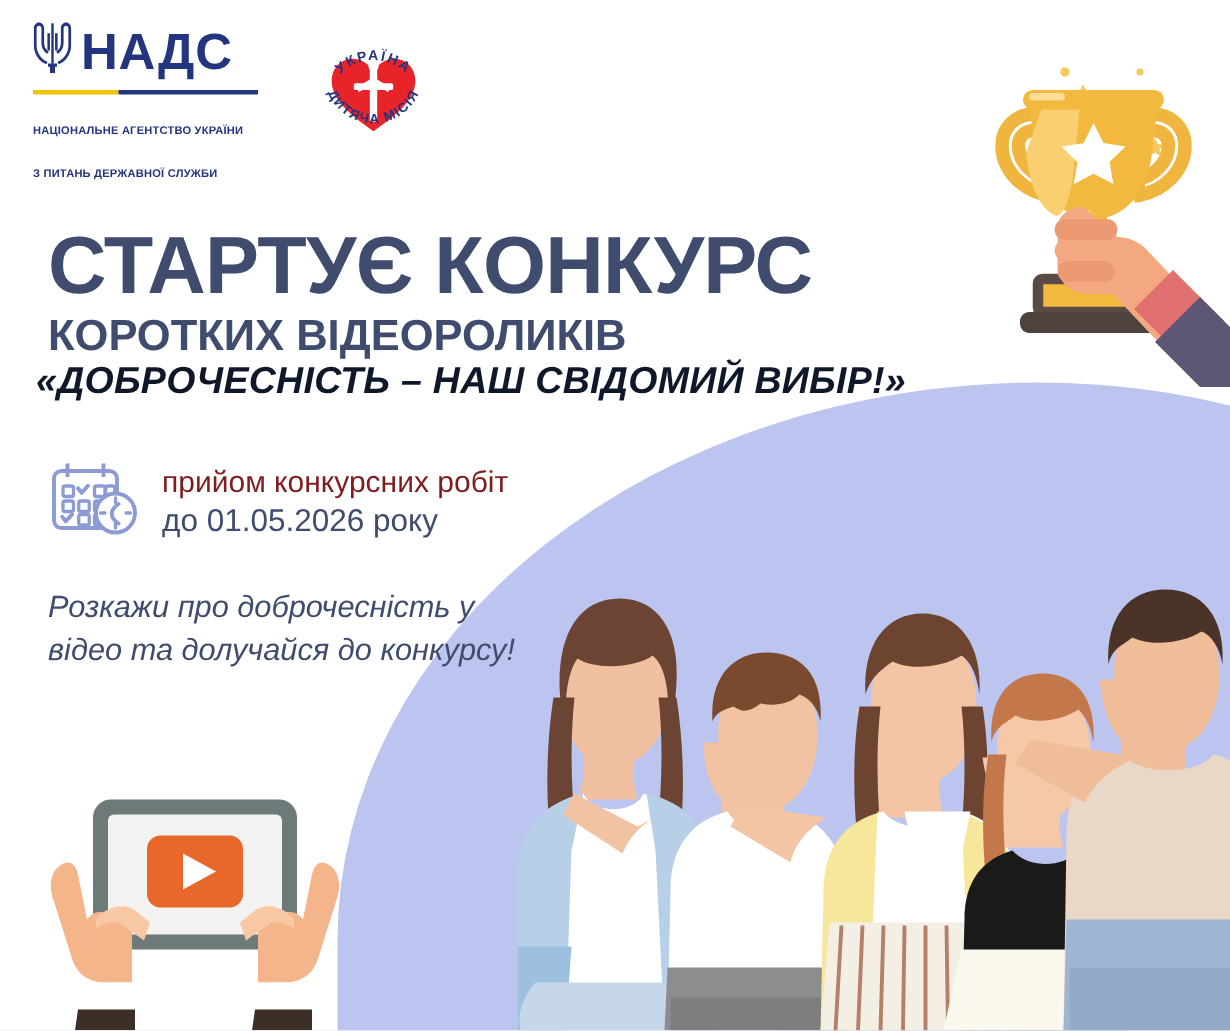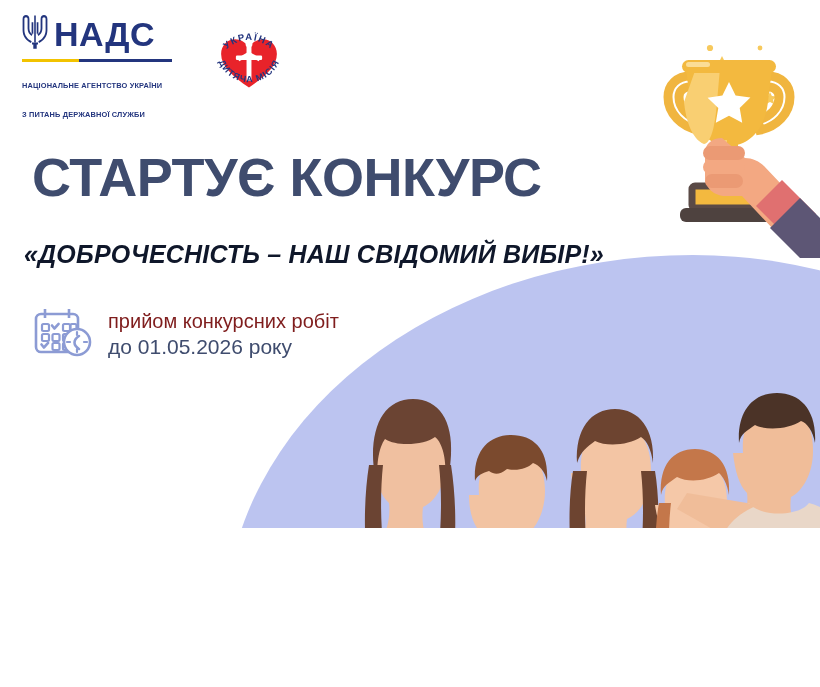--- a/index.html
+++ b/index.html
@@ -9,21 +9,21 @@
     width: 820px;
     height: 687px;
     overflow: hidden;
     background: #ffffff;
     font-family: "Liberation Sans", "DejaVu Sans", sans-serif;
   }
 
   #poster {
     position: relative;
     width: 820px;
-    height: 528px;
+    height: 687px;
     background: #ffffff;
     overflow: hidden;
   }
 
   
   .bg-blob {
     position: absolute;
     left: 225px;
     top: 255px;
     width: 900px;
@@ -223,20 +223,21 @@
           <textPath href="#arcBot" startOffset="50%" text-anchor="middle">ДИТЯЧА МІСІЯ</textPath>
         </text>
       </svg>
       <span class="sr-only">УКРАЇНА</span>
       <span class="sr-only">ДИТЯЧА МІСІЯ</span>
     </div>
   </div>
 
   <div class="headline-block">
     <div class="headline-1">СТАРТУЄ КОНКУРС</div>
+    <div class="headline-2">КОРОТКИХ ВІДЕОРОЛИКІВ</div>
   </div>
 
   <div class="quote-line">«ДОБРОЧЕСНІСТЬ – НАШ СВІДОМИЙ ВИБІР!»</div>
 
   <div class="deadline-row">
     <span>
       <svg width="62" height="54" viewBox="0 0 62 54" aria-hidden="true">
         <g fill="none" stroke="#8c9bd4" stroke-width="2.6">
           <rect x="4" y="8" width="42" height="38" rx="5"></rect>
           <path d="M13 3v9M37 3v9"></path>
@@ -257,20 +258,21 @@
         <path d="M45 26v3M45 43v3M35 36h3M52 36h3" stroke="#8c9bd4" stroke-width="2.2" stroke-linecap="round"></path>
         <path d="M47 30c-3 2-4.5 4-4.5 6.5S44 41 47 43" fill="none" stroke="#8c9bd4" stroke-width="2.6" stroke-linecap="round"></path>
       </svg>
     </span>
     <span class="deadline-text">
       <span class="deadline-top">прийом конкурсних робіт</span>
       <span class="deadline-bottom">до 01.05.2026 року</span>
     </span>
   </div>
 
+  <div class="cta-para">Розкажи про доброчесність у відео та долучайся до конкурсу!</div>
 
   <div class="trophy-art">
     <svg width="190" height="250" viewBox="0 0 190 250" aria-hidden="true">
       <g fill="#f7c95c">
         <path d="M88 48l3.2 6.6 7.3 1-5.3 5.1 1.3 7.2-6.5-3.4-6.5 3.4 1.3-7.2-5.3-5.1 7.3-1z"></path>
         <path d="M120 58l2.4 5 5.5.8-4 3.8 1 5.4-4.9-2.6-4.9 2.6 1-5.4-4-3.8 5.5-.8z"></path>
         <path d="M60 62l2.8 5.8 6.4.9-4.6 4.5 1.1 6.3-5.7-3-5.7 3 1.1-6.3-4.6-4.5 6.4-.9z"></path>
         <path d="M111 82l2.3 4.7 5.2.8-3.8 3.6 1 5.1-4.7-2.5-4.7 2.5 1-5.1-3.8-3.6 5.2-.8z"></path>
         <path d="M136 84l1.9 4 4.4.6-3.2 3.1.8 4.3-3.9-2.1-3.9 2.1.8-4.3-3.2-3.1 4.4-.6z"></path>
         <circle cx="76" cy="40" r="3.1"></circle>

